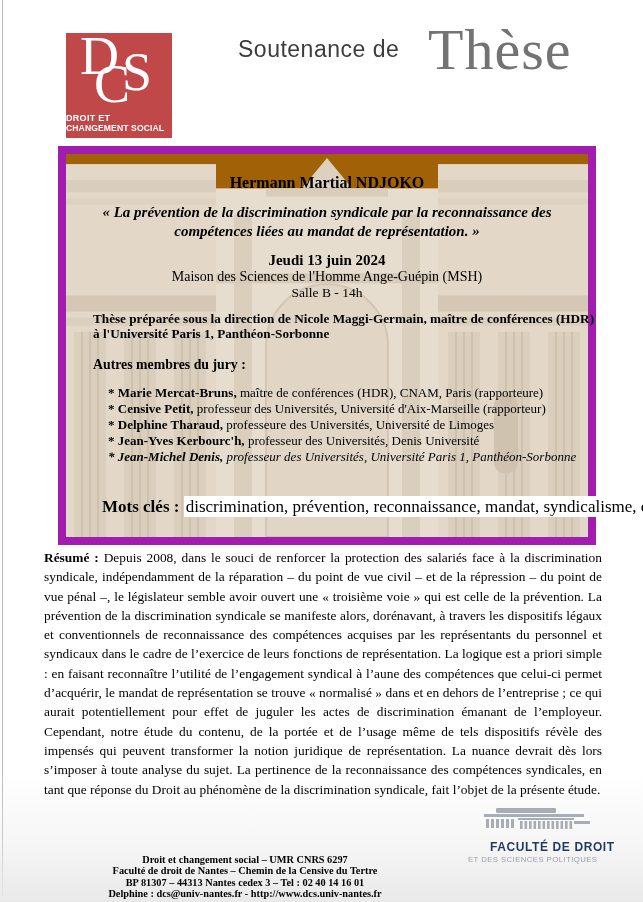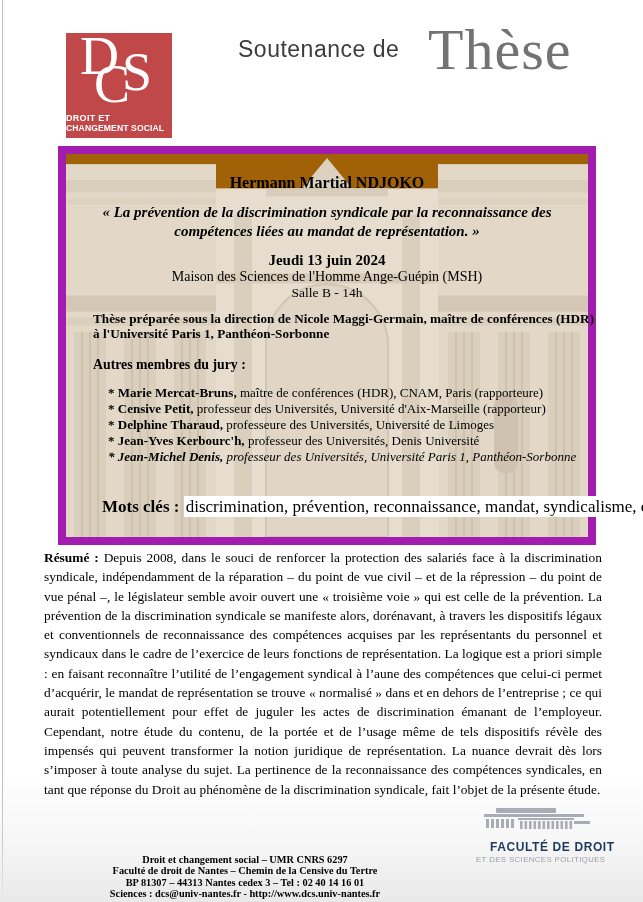--- a/index.html
+++ b/index.html
@@ -57,21 +57,21 @@
   .abstract .abs-label{font-weight:700;}
 
   
   .footer-block{position:absolute;left:85px;top:822px;width:320px;text-align:center;
     font-size:10.3px;font-weight:700;line-height:11.3px;margin-top:32px;}
   .faculty-logo{position:absolute;left:452px;top:808px;width:175px;}
   .faculty-building{display:block;margin-left:22px;}
   .fac-line1{font-family:"Liberation Sans",sans-serif;font-weight:700;font-size:12px;
     color:#1e3a5f;letter-spacing:.6px;margin-top:2px;margin-left:18px;padding-left:20px;}
   .fac-line2{font-family:"Liberation Sans",sans-serif;font-size:7.8px;color:#9aa0a8;
-    letter-spacing:.4px;margin-left:24px;margin-top:1px;}
+    letter-spacing:.4px;margin-left:16px;margin-top:1px;}
 </style>
 </head>
 <body>
 
 <div id="page">
   <div class="edge-line"></div>
   <div class="bottom-wash"></div>
 
   <div class="dcs-logo">
     <span class="dcs-letter dcs-d">D</span>
@@ -172,21 +172,21 @@
   </div>
 
   <div class="abstract">
     <span class="abs-label">Résumé :</span><span> Depuis 2008, dans le souci de renforcer la protection des salariés face à la discrimination syndicale, indépendamment de la réparation – du point de vue civil – et de la répression – du point de vue pénal –, le législateur semble avoir ouvert une « troisième voie » qui est celle de la prévention. La prévention de la discrimination syndicale se manifeste alors, dorénavant, à travers les dispositifs légaux et conventionnels de reconnaissance des compétences acquises par les représentants du personnel et syndicaux dans le cadre de l’exercice de leurs fonctions de représentation. La logique est a priori simple : en faisant reconnaître l’utilité de l’engagement syndical à l’aune des compétences que celui-ci permet d’acquérir, le mandat de représentation se trouve « normalisé » dans et en dehors de l’entreprise ; ce qui aurait potentiellement pour effet de juguler les actes de discrimination émanant de l’employeur. Cependant, notre étude du contenu, de la portée et de l’usage même de tels dispositifs révèle des impensés qui peuvent transformer la notion juridique de représentation. La nuance devrait dès lors s’imposer à toute analyse du sujet. La pertinence de la reconnaissance des compétences syndicales, en tant que réponse du Droit au phénomène de la discrimination syndicale, fait l’objet de la présente étude.</span>
   </div>
 
   <div class="footer-block">
     <div>Droit et changement social – UMR CNRS 6297</div>
     <div>Faculté de droit de Nantes – Chemin de la Censive du Tertre</div>
     <div>BP 81307 – 44313 Nantes cedex 3 – Tel : 02 40 14 16 01</div>
-    <div>Sciences : dcs@univ-nantes.fr - http://www.dcs.univ-nantes.fr</div>
+    <div>Delphine : dcs@univ-nantes.fr - http://www.dcs.univ-nantes.fr</div>
   </div>
 
   <div class="faculty-logo">
     <svg class="faculty-building" width="118" height="30" viewBox="0 0 118 30">
       <g fill="#a8adb5">
         <rect x="22" y="0" width="60" height="5" rx="1"></rect>
         <rect x="10" y="6" width="100" height="3"></rect>
         <g>
           <rect x="12" y="11" width="3" height="9"></rect>
             <rect x="17" y="11" width="3" height="9"></rect>

